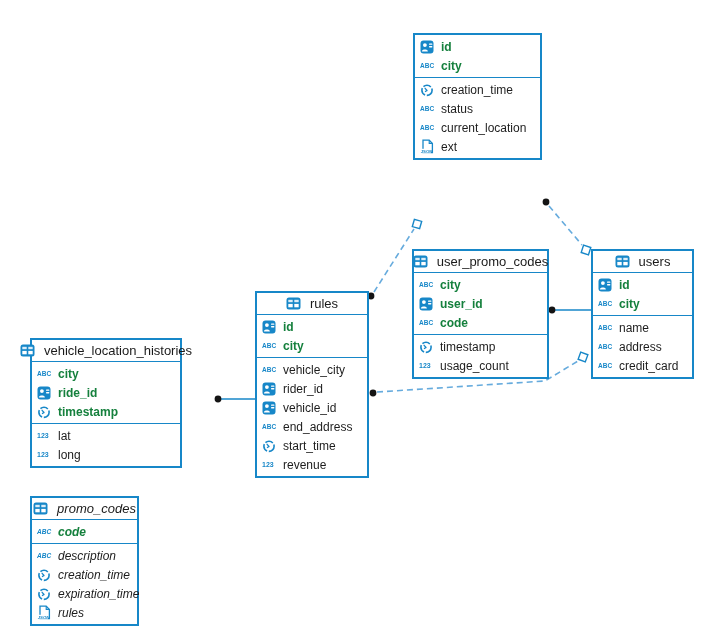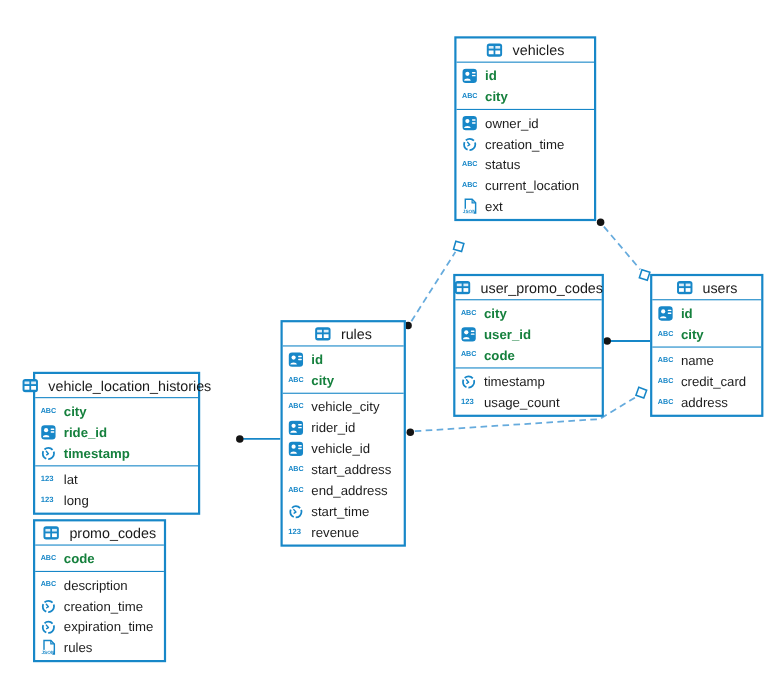--- a/index.html
+++ b/index.html
@@ -74,51 +74,35 @@
       <path d="M220 399 L255 399" fill="none" stroke="#1787c8" stroke-width="1.6"></path>
       <circle cx="218" cy="399" r="3.4" fill="#141414"></circle>
     </g>
     <g>
       <path d="M554 310 L591 310" fill="none" stroke="#1787c8" stroke-width="1.6"></path>
       <circle cx="552" cy="310" r="3.4" fill="#141414"></circle>
     </g>
   </svg>
 
   <div class="tbl" style="left:413px;top:33px;width:129px;">
-    <div class="tbl-header">
-      <span class="ic" style="width:15px;min-width:15px;">
-          <svg width="15" height="13">
-            <use href="#sym-table"></use>
-          </svg>
-        </span>
-      <span class="fname">vehicles</span>
-    </div>
     <div class="sec pk">
       <div class="row">
         <span class="ic">
             <svg width="14" height="14">
               <use href="#sym-user"></use>
             </svg>
           </span>
         <span class="fname">id</span>
       </div>
       <div class="row">
         <span class="ic ic-txt">ABC</span>
         <span class="fname">city</span>
       </div>
     </div>
     <div class="sec">
-      <div class="row">
-        <span class="ic">
-            <svg width="14" height="14">
-              <use href="#sym-user"></use>
-            </svg>
-          </span>
-        <span class="fname">owner_id</span>
-      </div>
       <div class="row">
         <span class="ic">
             <svg width="14" height="14">
               <use href="#sym-clock"></use>
             </svg>
           </span>
         <span class="fname">creation_time</span>
       </div>
       <div class="row">
         <span class="ic ic-txt">ABC</span>
@@ -205,26 +189,26 @@
         <span class="fname">city</span>
       </div>
     </div>
     <div class="sec">
       <div class="row">
         <span class="ic ic-txt">ABC</span>
         <span class="fname">name</span>
       </div>
       <div class="row">
         <span class="ic ic-txt">ABC</span>
+        <span class="fname">address</span>
+      </div>
+      <div class="row">
+        <span class="ic ic-txt">ABC</span>
         <span class="fname">credit_card</span>
       </div>
-      <div class="row">
-        <span class="ic ic-txt">ABC</span>
-        <span class="fname">address</span>
-      </div>
     </div>
   </div>
 
   <div class="tbl" style="left:255px;top:291px;width:114px;">
     <div class="tbl-header">
       <span class="ic" style="width:15px;min-width:15px;">
           <svg width="15" height="13">
             <use href="#sym-table"></use>
           </svg>
         </span>
@@ -257,24 +241,20 @@
           </span>
         <span class="fname">rider_id</span>
       </div>
       <div class="row">
         <span class="ic">
             <svg width="14" height="14">
               <use href="#sym-user"></use>
             </svg>
           </span>
         <span class="fname">vehicle_id</span>
-      </div>
-      <div class="row">
-        <span class="ic ic-txt">ABC</span>
-        <span class="fname">start_address</span>
       </div>
       <div class="row">
         <span class="ic ic-txt">ABC</span>
         <span class="fname">end_address</span>
       </div>
       <div class="row">
         <span class="ic">
             <svg width="14" height="14">
               <use href="#sym-clock"></use>
             </svg>
@@ -324,21 +304,21 @@
         <span class="ic ic-txt ic-num">123</span>
         <span class="fname">lat</span>
       </div>
       <div class="row">
         <span class="ic ic-txt ic-num">123</span>
         <span class="fname">long</span>
       </div>
     </div>
   </div>
 
-  <div class="tbl" style="left:30px;top:472px;width:121px;">
+  <div class="tbl" style="left:30px;top:496px;width:109px;font-style:italic;">
     <div class="tbl-header">
       <span class="ic" style="width:15px;min-width:15px;">
           <svg width="15" height="13">
             <use href="#sym-table"></use>
           </svg>
         </span>
       <span class="fname">promo_codes</span>
     </div>
     <div class="sec pk">
       <div class="row">

